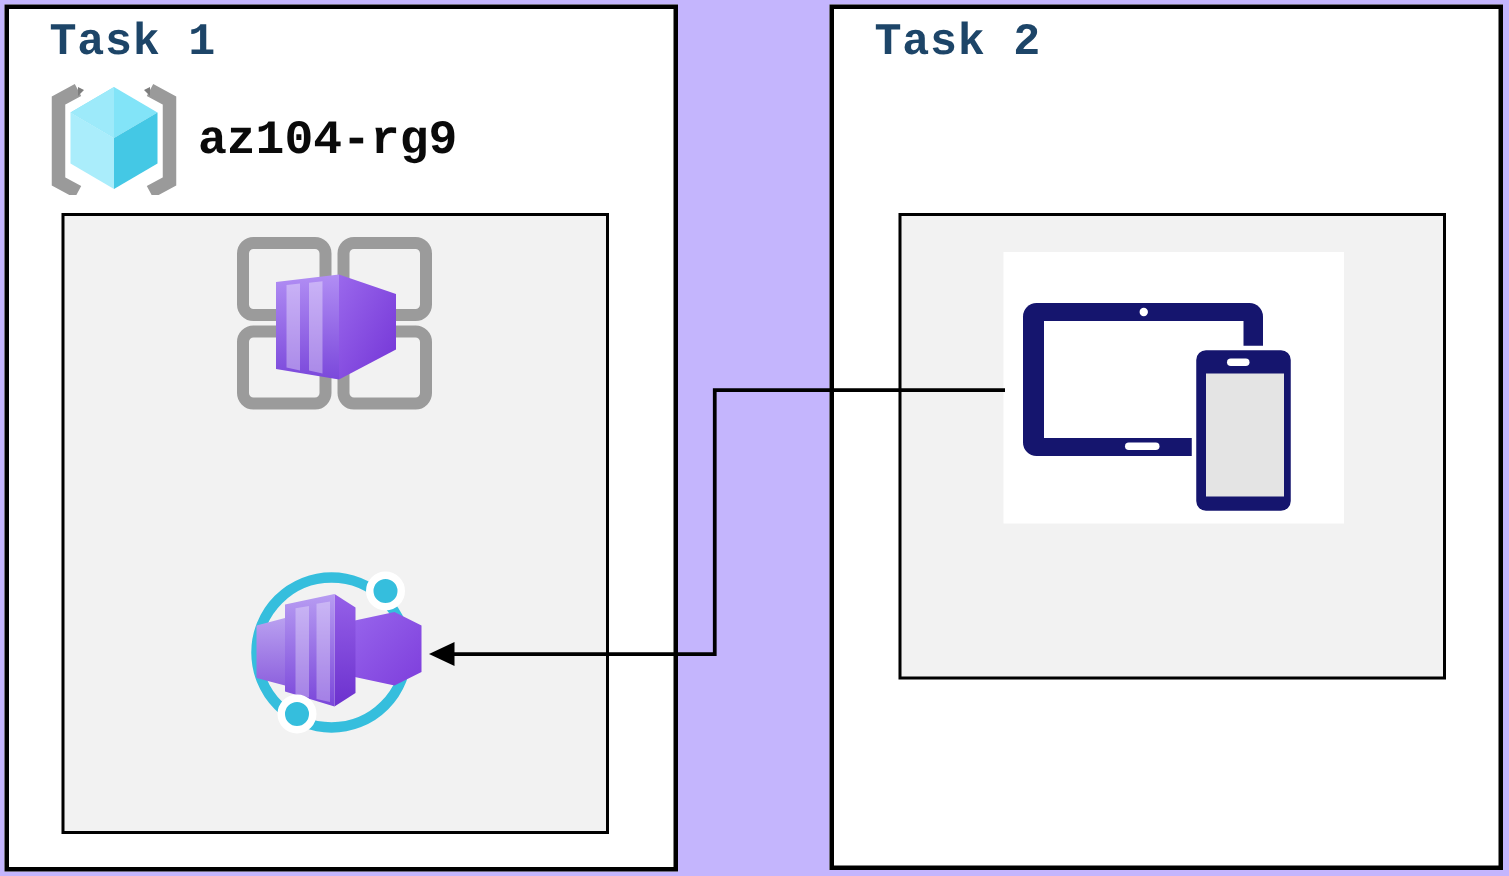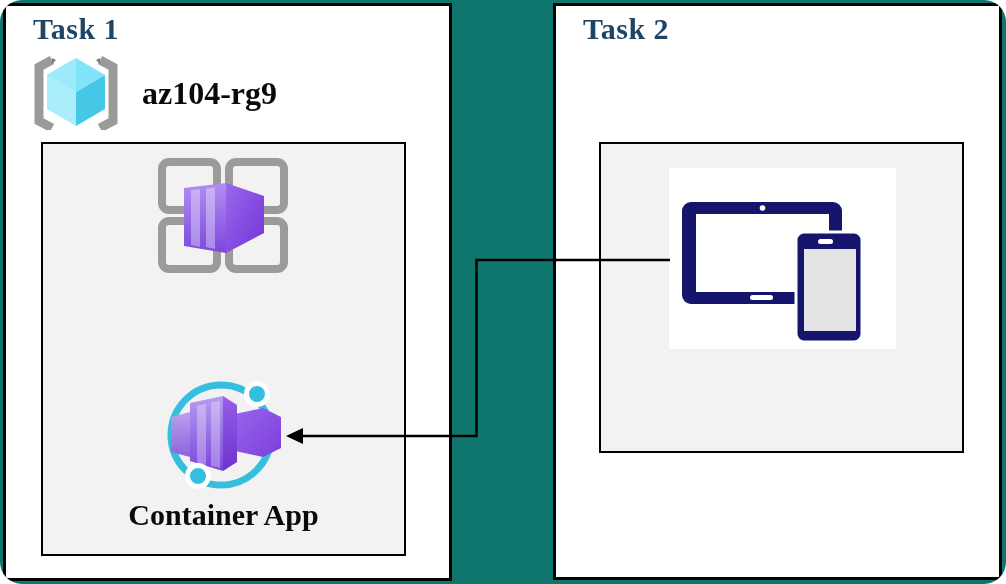--- a/index.html
+++ b/index.html
@@ -1,28 +1,28 @@
 <!DOCTYPE html>
 <html><head>
 <meta charset="utf-8">
 <style>
   html,body{margin:0;padding:0;background:#fff;}
   .canvas{
-    position:relative;width:1006px;height:584px;background:#0f766e;
-    font-family:Liberation Serif, serif;overflow:hidden;border-radius:22px;
+    position:relative;width:1006px;height:584px;background:#c4b5fd;
+    font-family:Liberation Mono, monospace;overflow:hidden;
   }
   .task-box{position:absolute;background:#fff;border:3px solid #000;}
   .task1{left:3px;top:3px;width:443px;height:572px;}
   .task2{left:553px;top:3px;width:443px;height:571px;}
   .task-title{
     position:absolute;left:27px;top:6px;
     font-size:30px;font-weight:bold;color:#1D4568;line-height:34px;
     letter-spacing:0.5px;
   }
-  .rg-header{position:absolute;left:24px;top:50px;display:flex;align-items:center;gap:24px;}
+  .rg-header{position:absolute;left:24px;top:50px;display:flex;align-items:center;gap:14px;}
   .rg-name{font-size:32px;font-weight:bold;color:#0a0a0a;}
   .inner-box{position:absolute;background:#F2F2F2;border:2.5px solid #000;}
   .inner1{left:35px;top:136px;width:361px;height:410px;}
   .inner2{left:43px;top:136px;width:361px;height:307px;}
   .icon-abs{position:absolute;}
   .cae-icon{left:112px;top:13px;}
   .cae-label{position:absolute;top:137px;left:10px;width:341px;}
   .ca-icon{left:122px;top:229px;}
   .ca-label{position:absolute;top:353px;left:0;width:100%;}
   .diagram-label{
@@ -104,21 +104,20 @@
         <polygon points="6,44 25,39 25,84 6,79" fill="url(#caFl)"></polygon>
         <polygon points="70,41 98,35 116,44 116,75 98,84 70,78" fill="url(#caR)"></polygon>
         <polygon points="58,23 72,32 72,89 58,98" fill="url(#caS)"></polygon>
         <polygon points="25,30 58,23 58,98 25,88" fill="url(#caF)"></polygon>
         <polygon points="32,32.5 41,31 41,92 32,90" fill="rgba(255,255,255,0.3)"></polygon>
         <polygon points="46,29.5 55,28 55,95 46,93" fill="rgba(255,255,255,0.3)"></polygon>
         <circle cx="92" cy="21" r="10.5" fill="#35BEDD" stroke="#ffffff" stroke-width="5"></circle>
         <circle cx="33" cy="103" r="10.5" fill="#35BEDD" stroke="#ffffff" stroke-width="5"></circle>
       </svg>
 
-      <div class="diagram-label ca-label">Container App</div>
     </div>
   </div>
 
   <div class="task-box task2">
     <div class="task-title">Task 2</div>
 
     <div class="inner-box inner2">
       <div class="icon-plate">
         <svg class="devices-icon" width="190" height="148" viewBox="0 0 190 148">
           <rect x="3" y="3" width="160" height="102" rx="9" fill="#15156E"></rect>

